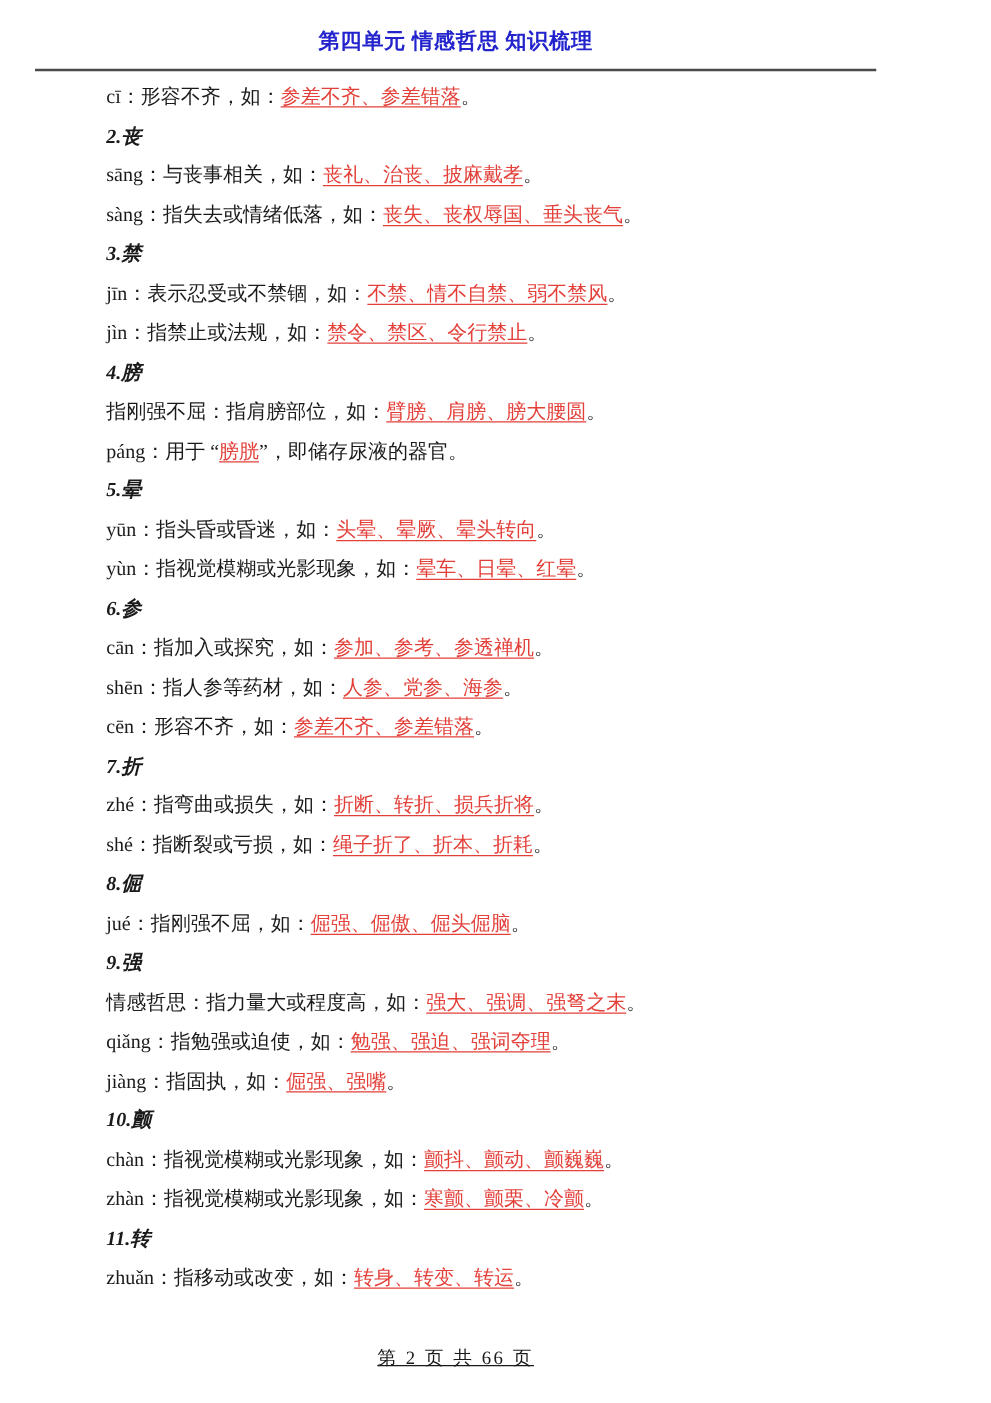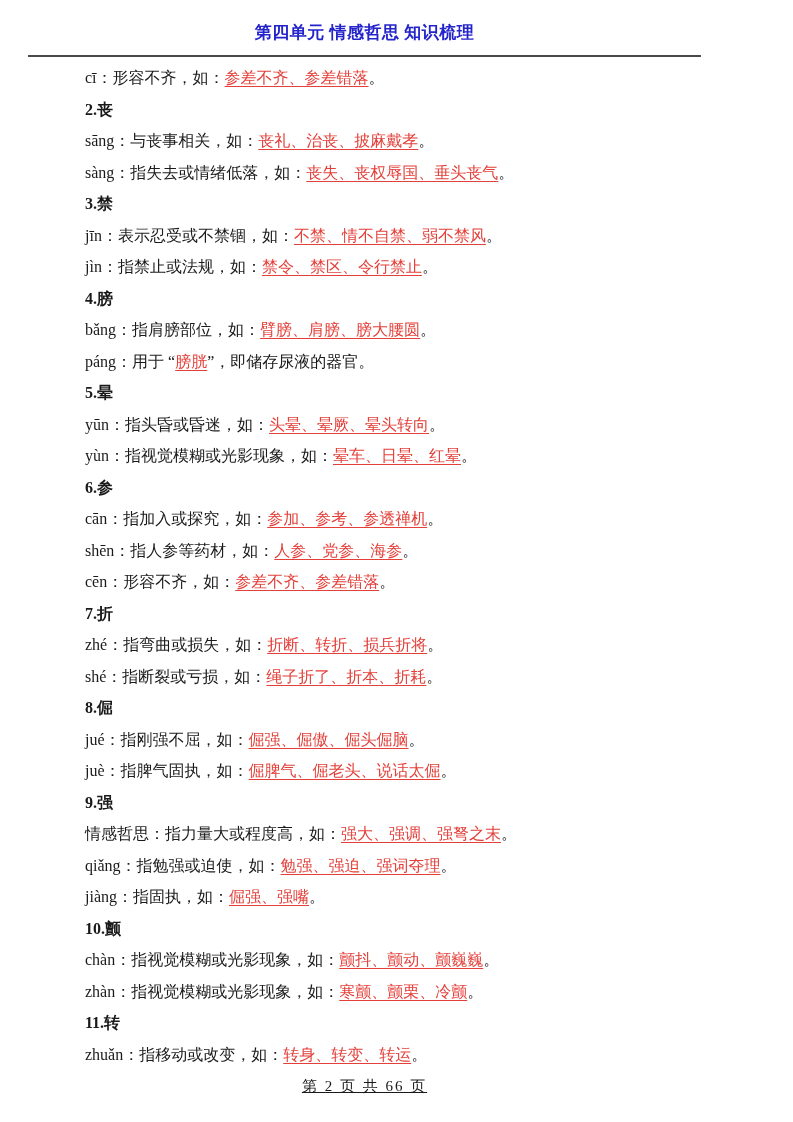--- a/index.html
+++ b/index.html
@@ -31,20 +31,21 @@
   .content {
     padding: 5px 40px 0 85px;
   }
   .line {
     line-height: 31.5px;
     font-size: 16px;
     white-space: nowrap;
   }
   .line.heading {
     font-weight: bold;
+    font-style: italic;
   }
   .pinyin {
     font-family: "Liberation Serif", "DejaVu Serif", serif;
     margin-top: 36px;
   }
   .examples {
     color: var(--accent-red, #e3403a);
     text-decoration: underline;
     text-decoration-color: var(--accent-red, #e3403a);
     text-decoration-thickness: 1px;
@@ -71,35 +72,34 @@
 
   <div class="content" id="content">
       <div class="line"><span class="pinyin">cī：</span><span>形容不齐，如：</span><span class="examples">参差不齐、参差错落</span><span>。</span></div>
       <div class="line heading"><span>2.丧</span></div>
       <div class="line"><span class="pinyin">sāng：</span><span>与丧事相关，如：</span><span class="examples">丧礼、治丧、披麻戴孝</span><span>。</span></div>
       <div class="line"><span class="pinyin">sàng：</span><span>指失去或情绪低落，如：</span><span class="examples">丧失、丧权辱国、垂头丧气</span><span>。</span></div>
       <div class="line heading"><span>3.禁</span></div>
       <div class="line"><span class="pinyin">jīn：</span><span>表示忍受或不禁锢，如：</span><span class="examples">不禁、情不自禁、弱不禁风</span><span>。</span></div>
       <div class="line"><span class="pinyin">jìn：</span><span>指禁止或法规，如：</span><span class="examples">禁令、禁区、令行禁止</span><span>。</span></div>
       <div class="line heading"><span>4.膀</span></div>
-      <div class="line"><span class="pinyin">bǎng：</span><span>指肩膀部位，如：</span><span class="examples">臂膀、肩膀、膀大腰圆</span><span>。</span></div>
+      <div class="line"><span class="pinyin">指刚强不屈：</span><span>指肩膀部位，如：</span><span class="examples">臂膀、肩膀、膀大腰圆</span><span>。</span></div>
       <div class="line"><span class="pinyin">páng：</span><span>用于 “</span><span class="examples">膀胱</span><span>”，即储存尿液的器官。</span></div>
       <div class="line heading"><span>5.晕</span></div>
       <div class="line"><span class="pinyin">yūn：</span><span>指头昏或昏迷，如：</span><span class="examples">头晕、晕厥、晕头转向</span><span>。</span></div>
       <div class="line"><span class="pinyin">yùn：</span><span>指视觉模糊或光影现象，如：</span><span class="examples">晕车、日晕、红晕</span><span>。</span></div>
       <div class="line heading"><span>6.参</span></div>
       <div class="line"><span class="pinyin">cān：</span><span>指加入或探究，如：</span><span class="examples">参加、参考、参透禅机</span><span>。</span></div>
       <div class="line"><span class="pinyin">shēn：</span><span>指人参等药材，如：</span><span class="examples">人参、党参、海参</span><span>。</span></div>
       <div class="line"><span class="pinyin">cēn：</span><span>形容不齐，如：</span><span class="examples">参差不齐、参差错落</span><span>。</span></div>
       <div class="line heading"><span>7.折</span></div>
       <div class="line"><span class="pinyin">zhé：</span><span>指弯曲或损失，如：</span><span class="examples">折断、转折、损兵折将</span><span>。</span></div>
       <div class="line"><span class="pinyin">shé：</span><span>指断裂或亏损，如：</span><span class="examples">绳子折了、折本、折耗</span><span>。</span></div>
       <div class="line heading"><span>8.倔</span></div>
       <div class="line"><span class="pinyin">jué：</span><span>指刚强不屈，如：</span><span class="examples">倔强、倔傲、倔头倔脑</span><span>。</span></div>
-      <div class="line"><span class="pinyin">juè：</span><span>指脾气固执，如：</span><span class="examples">倔脾气、倔老头、说话太倔</span><span>。</span></div>
       <div class="line heading"><span>9.强</span></div>
       <div class="line"><span class="pinyin">情感哲思：</span><span>指力量大或程度高，如：</span><span class="examples">强大、强调、强弩之末</span><span>。</span></div>
       <div class="line"><span class="pinyin">qiǎng：</span><span>指勉强或迫使，如：</span><span class="examples">勉强、强迫、强词夺理</span><span>。</span></div>
       <div class="line"><span class="pinyin">jiàng：</span><span>指固执，如：</span><span class="examples">倔强、强嘴</span><span>。</span></div>
       <div class="line heading"><span>10.颤</span></div>
       <div class="line"><span class="pinyin">chàn：</span><span>指视觉模糊或光影现象，如：</span><span class="examples">颤抖、颤动、颤巍巍</span><span>。</span></div>
       <div class="line"><span class="pinyin">zhàn：</span><span>指视觉模糊或光影现象，如：</span><span class="examples">寒颤、颤栗、冷颤</span><span>。</span></div>
       <div class="line heading"><span>11.转</span></div>
       <div class="line"><span class="pinyin">zhuǎn：</span><span>指移动或改变，如：</span><span class="examples">转身、转变、转运</span><span>。</span></div>
     </div>

